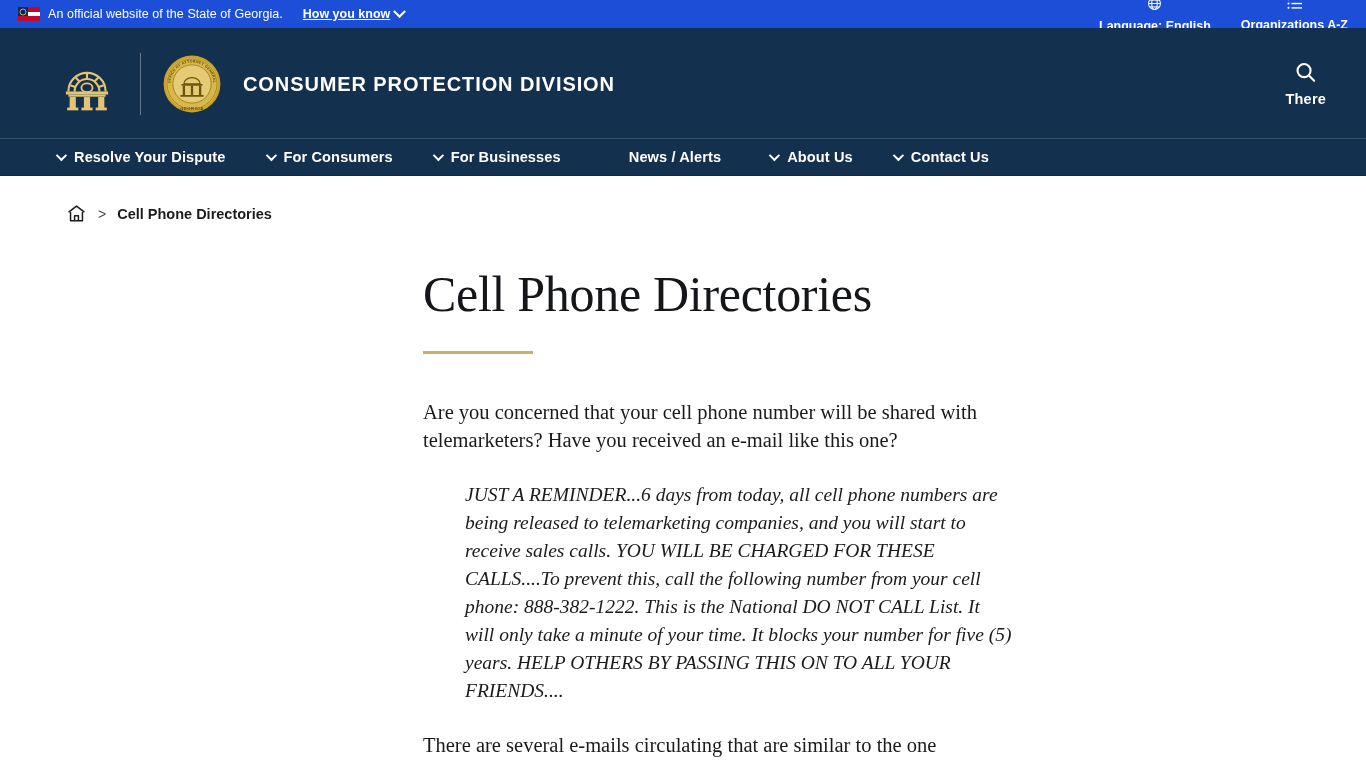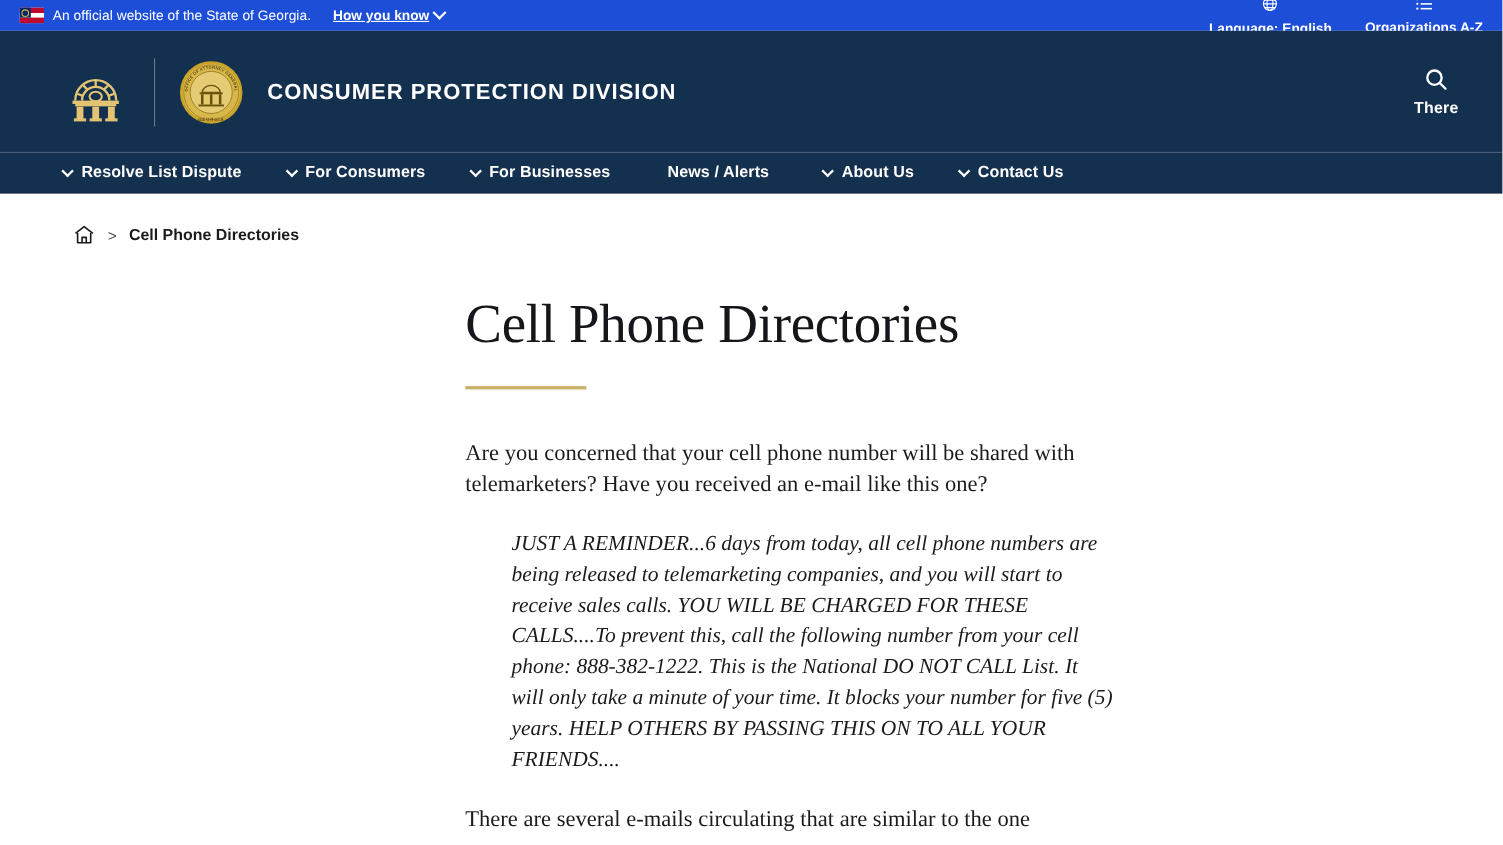--- a/index.html
+++ b/index.html
@@ -289,31 +289,31 @@
       <circle cx="10.5" cy="10" r="6.8"></circle>
         <line x1="15.6" y1="15.2" x2="21" y2="20.5"></line>
     </svg>
     <span class="search-label">There</span>
   </div>
 </header>
 
 <nav class="main-nav">
   <span class="nav-item">
     <span class="nav-chev"></span>
-    <span>Resolve List Dispute</span>
+    <span>Resolve Your Dispute</span>
   </span>
   <span class="nav-item">
     <span class="nav-chev"></span>
     <span>For Consumers</span>
   </span>
   <span class="nav-item">
     <span class="nav-chev"></span>
     <span>For Businesses</span>
   </span>
-  <span class="nav-item" style="margin-left:12px;margin-right:48px;">
+  <span class="nav-item" style="margin-left:28px;margin-right:48px;">
     <span>News / Alerts</span>
   </span>
   <span class="nav-item">
     <span class="nav-chev"></span>
     <span>About Us</span>
   </span>
   <span class="nav-item">
     <span class="nav-chev"></span>
     <span>Contact Us</span>
   </span>

